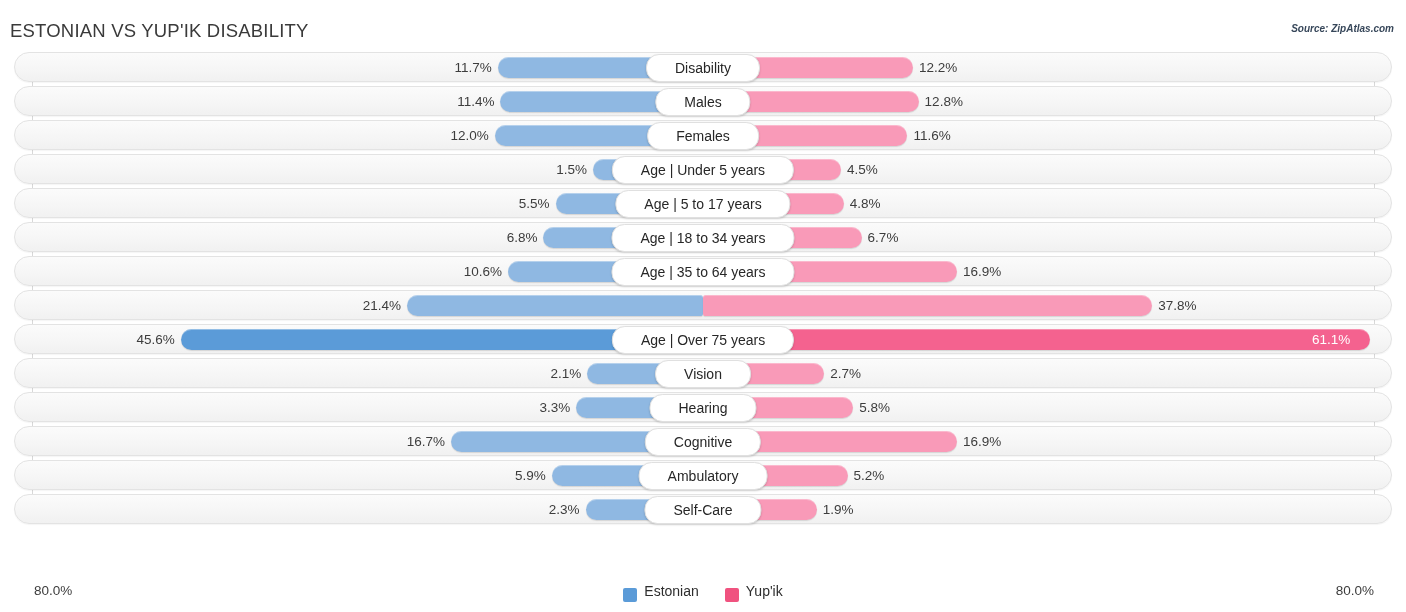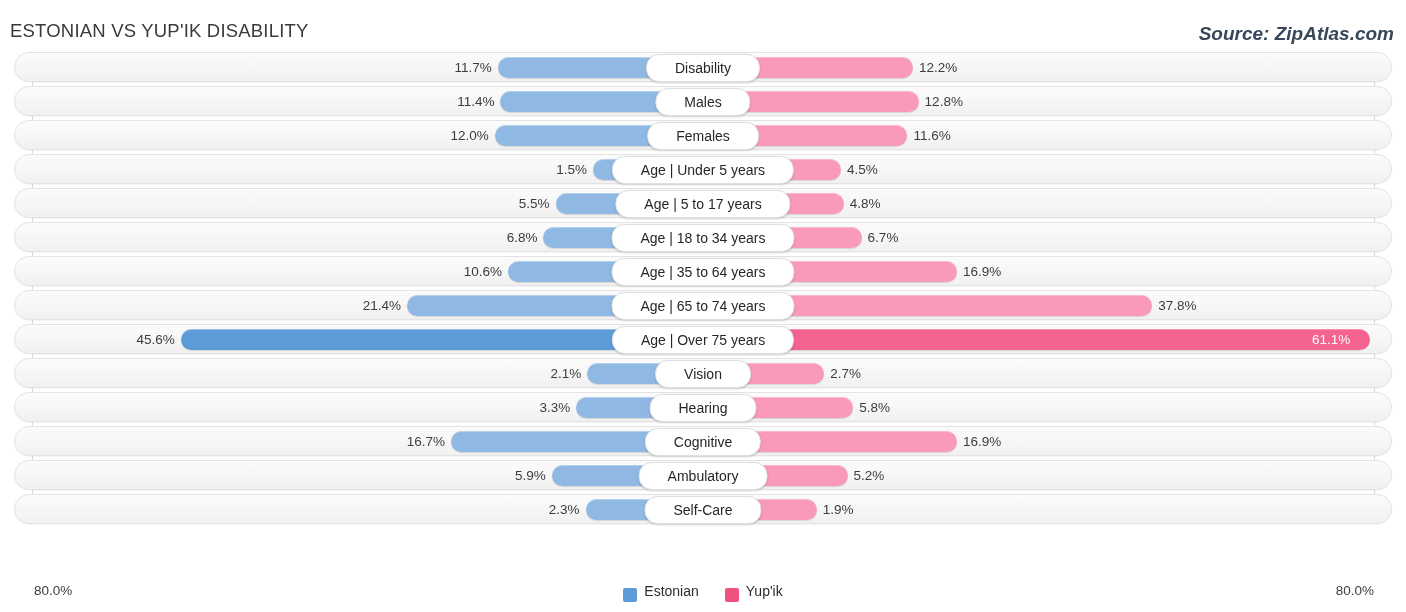--- a/index.html
+++ b/index.html
@@ -28,21 +28,21 @@
     font-size: 18.5px;
     letter-spacing: 0.2px;
     color: #3a3a3a;
     font-weight: 400;
     white-space: nowrap;
   }
   .source {
     position: absolute;
     right: 12px;
     top: 23px;
-    font-size: 19px;
+    font-size: 10px;
     font-style: italic;
     font-weight: bold;
     color: #37475a;
     white-space: nowrap;
   }
 
   
   .plot {
     position: relative;
     margin: 0 14px;
@@ -233,21 +233,20 @@
         <div class="bar right" style="width: 253.936px;"></div>
         <div class="val left" style="right: calc(50% + 201.061px);">10.6%</div>
         <div class="val right" style="left: calc(50% + 259.936px);">16.9%</div>
         <div class="pill">Age | 35 to 64 years</div>
       </div>
       <div class="row">
         <div class="bar left" style="width: 295.99px;"></div>
         <div class="bar right" style="width: 449.254px;"></div>
         <div class="val left" style="right: calc(50% + 301.99px); text-align: center;">21.4%</div>
         <div class="val right" style="left: calc(50% + 455.254px);">37.8%</div>
-        <div class="pill">Age | 65 to 74 years</div>
       </div>
       <div class="row hot">
         <div class="bar left" style="width: 522.147px;"></div>
         <div class="bar right" style="width: 667px;"></div>
         <div class="val left" style="right: calc(50% + 528.147px);">45.6%</div>
         <div class="val right inside" style="left: calc(50% + 609px);">61.1%</div>
         <div class="pill">Age | Over 75 years</div>
       </div>
       <div class="row">
         <div class="bar left" style="width: 115.625px;"></div>

